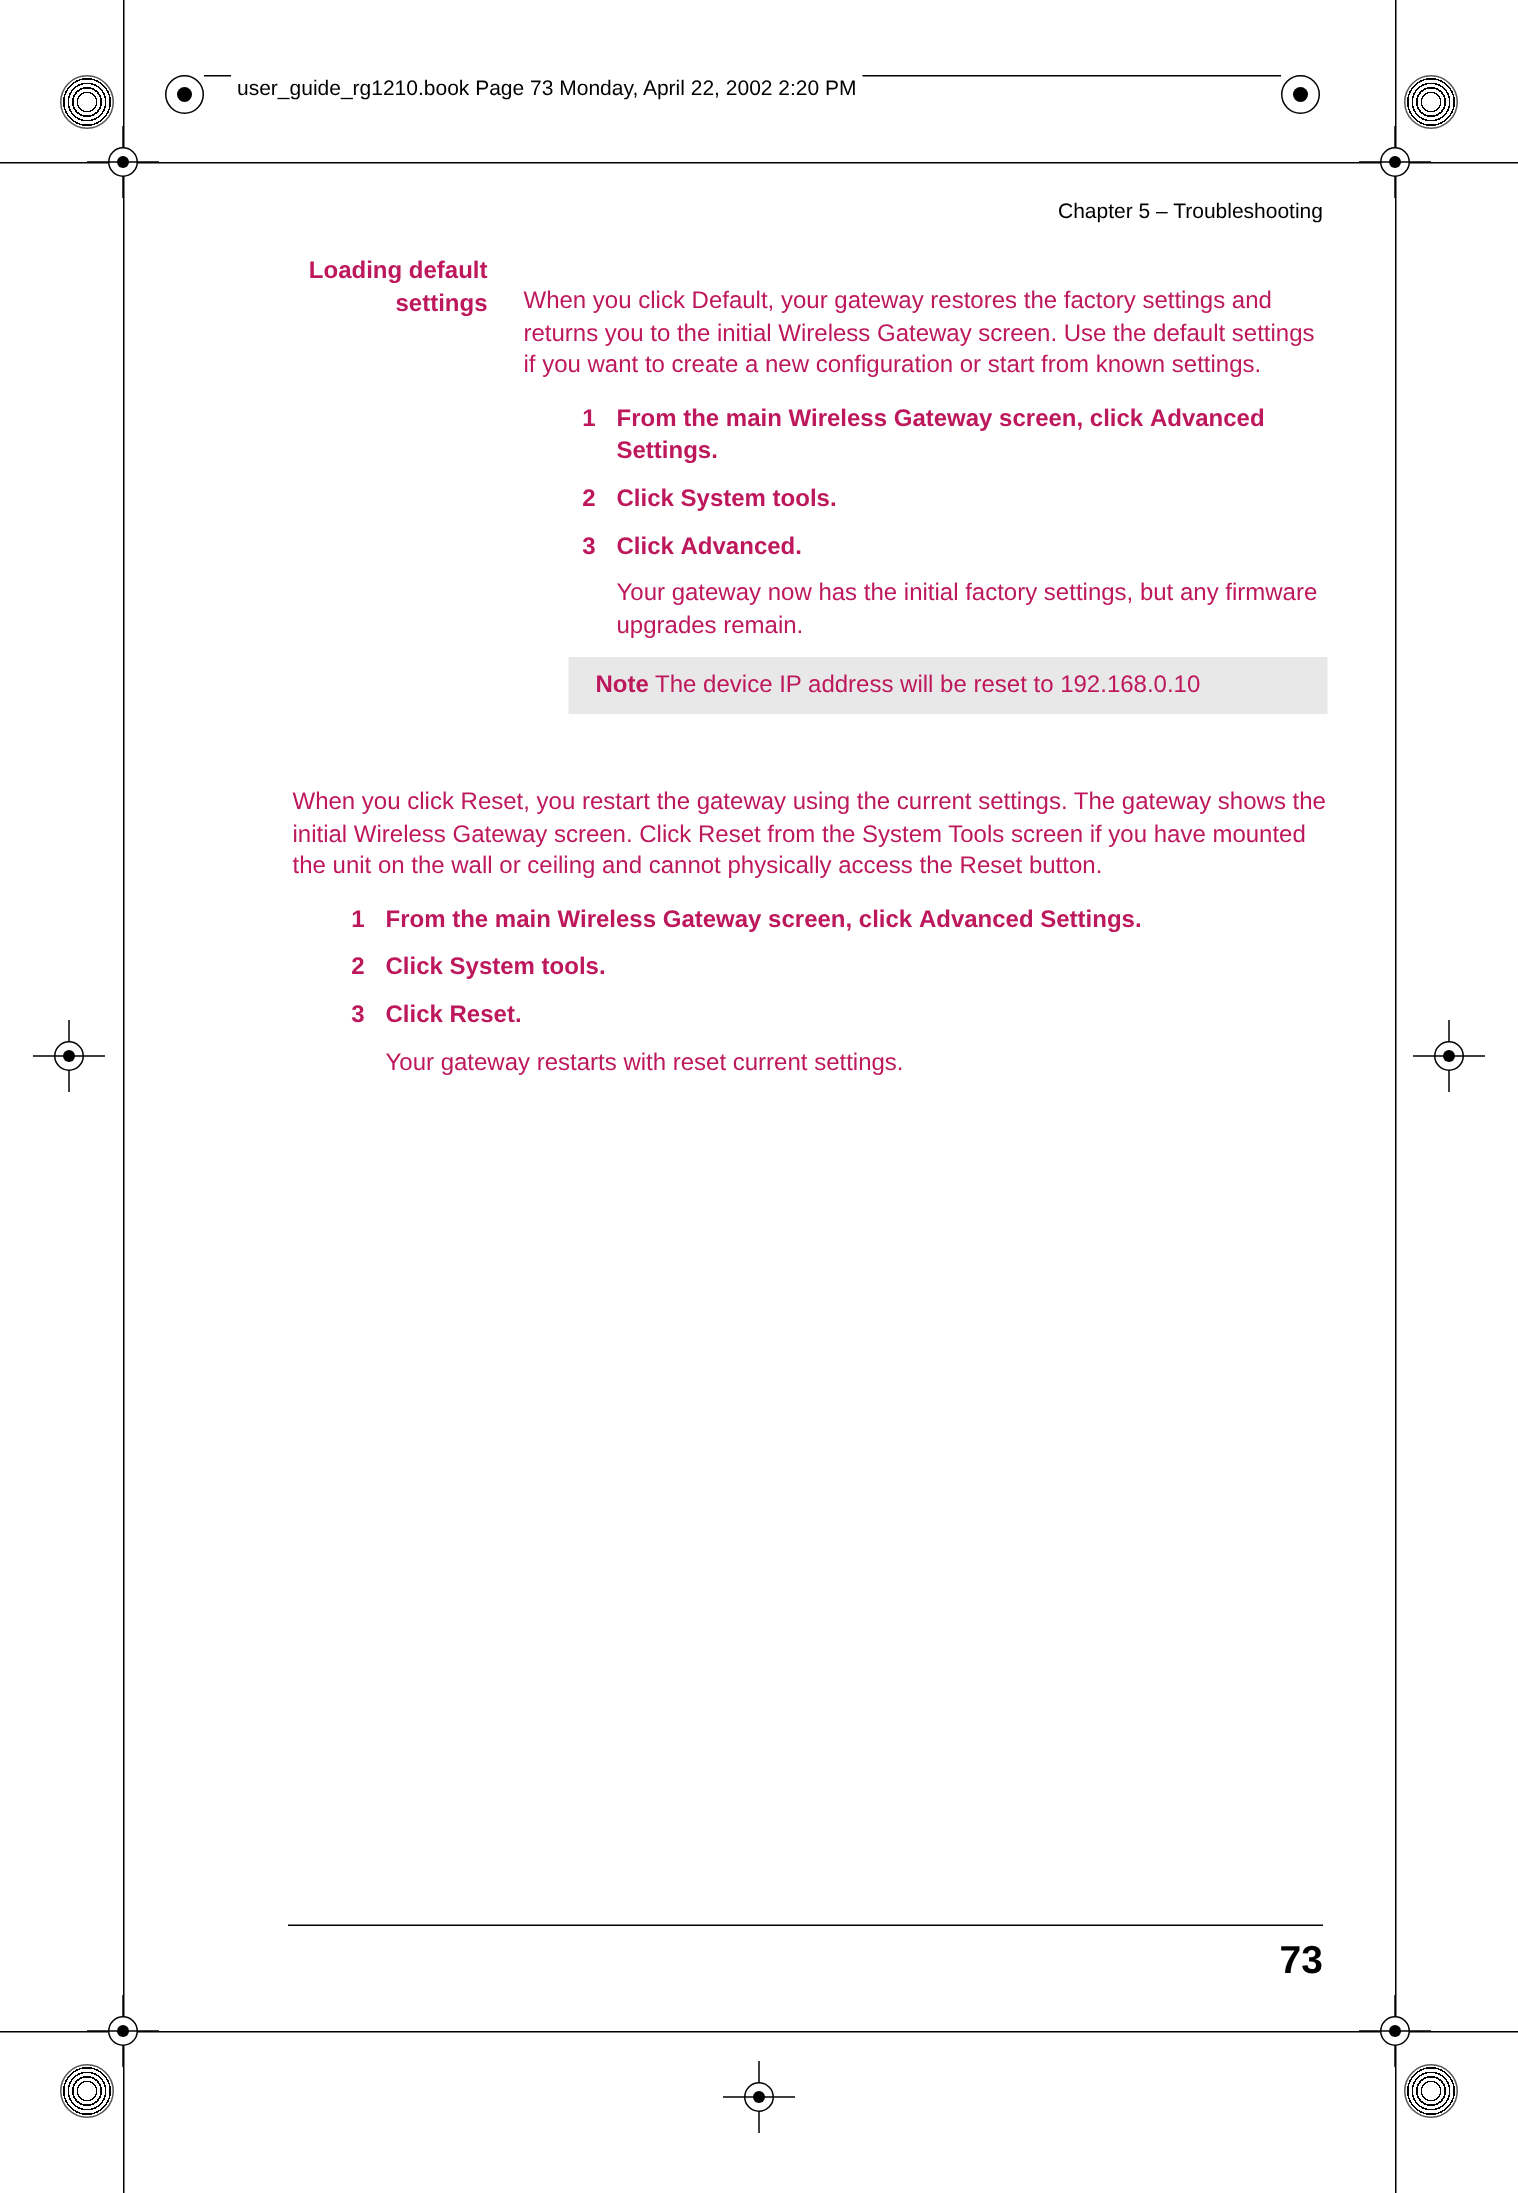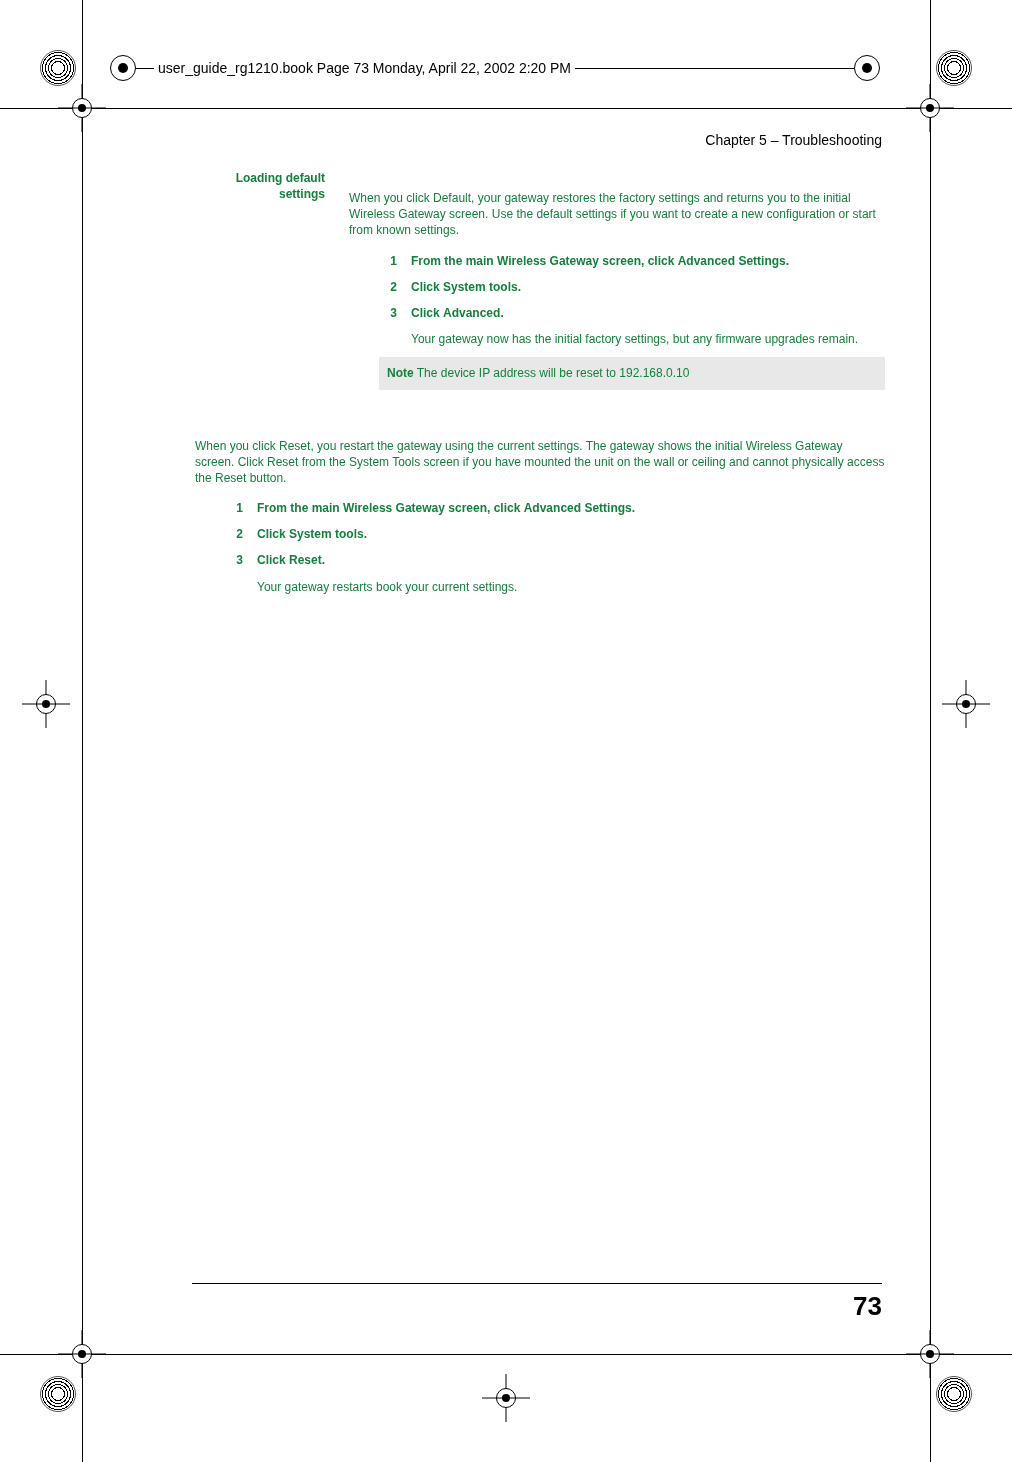--- a/index.html
+++ b/index.html
@@ -41,21 +41,21 @@
       radial-gradient(circle at 50% 50%, #fff 0 6px, transparent 6px),
       repeating-radial-gradient(circle at 50% 50%, #000 0 1px, #fff 1px 3px);
     border: 1px solid #555;
   }
   .header-bar {
     position: absolute;
     left: 110px; top: 50px;
     width: 770px;
     height: 36px;
     display: flex;
-    align-items: center;
+    align-items: flex-start;
   }
   .header-bar .ring-sm {
     width: 26px; height: 26px; border: 1px solid #000; border-radius: 50%;
     display: flex; align-items: center; justify-content: center;
   }
   .header-bar .ring-sm .dot { width: 10px; height: 10px; background:#000; border-radius:50%; }
   .header-bar .line { flex: 0 0 18px; height: 1px; background:#000; }
   .header-bar .text {
     font-size: 14px; padding: 0 4px;
   }
@@ -65,23 +65,23 @@
   .chapter-header {
     position: absolute;
     right: 130px; top: 132px;
     font-size: 14px;
     margin-left: 40px;
   }
   .content {
     position: absolute;
     left: 195px; top: 170px;
     width: 690px;
-    font-size: 12px;
+    font-size: 16px;
     line-height: 1.35;
-    color: #15803d;
+    color: #be185d;
   }
   .section {
     display: flex;
     gap: 24px;
     margin-bottom: 28px;
   }
   .side-heading {
     width: 130px;
     flex-shrink: 0;
     text-align: right;
@@ -107,21 +107,21 @@
     flex-shrink: 0;
   }
   .ol .li .li-body { flex: 1; font-weight: bold; }
   .ol .sub {
     margin-left: 32px;
     margin-top: 6px;
     margin-bottom: 10px;
   }
   .note-box {
     background: #e8e8e8;
-    padding: 8px 8px;
+    padding: 8px 18px;
     margin-left: 30px;
     margin-top: 8px;
   }
   .note-box .note-label { font-weight: bold; }
   .page-num {
     position: absolute;
     right: 130px;
     bottom: 140px;
     font-size: 26px;
     font-weight: bold;
@@ -242,21 +242,21 @@
           <div class="li-body">
             <span>Click </span><b>System tools</b><span>.</span>
           </div>
         </div>
         <div class="li">
           <div class="num">3</div>
           <div class="li-body">
             <span>Click </span><b>Reset</b><span>.</span>
           </div>
         </div>
-        <div class="sub">Your gateway restarts book your current settings.</div>
+        <div class="sub">Your gateway restarts with reset current settings.</div>
       </div>
     </div>
   </div>
 
 </div>
 
 <div class="page-rule"></div>
 <div class="page-num">73</div>
 
 </body></html>

